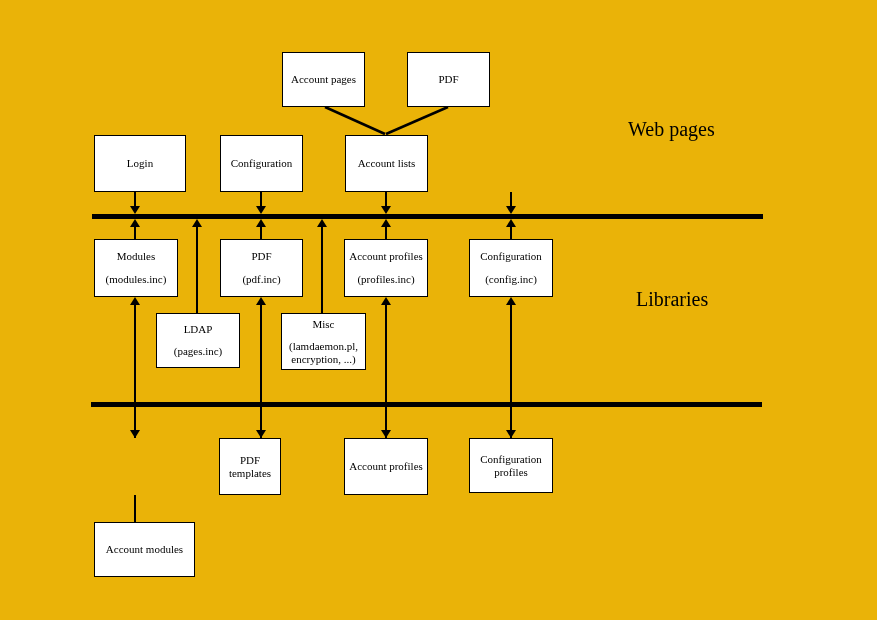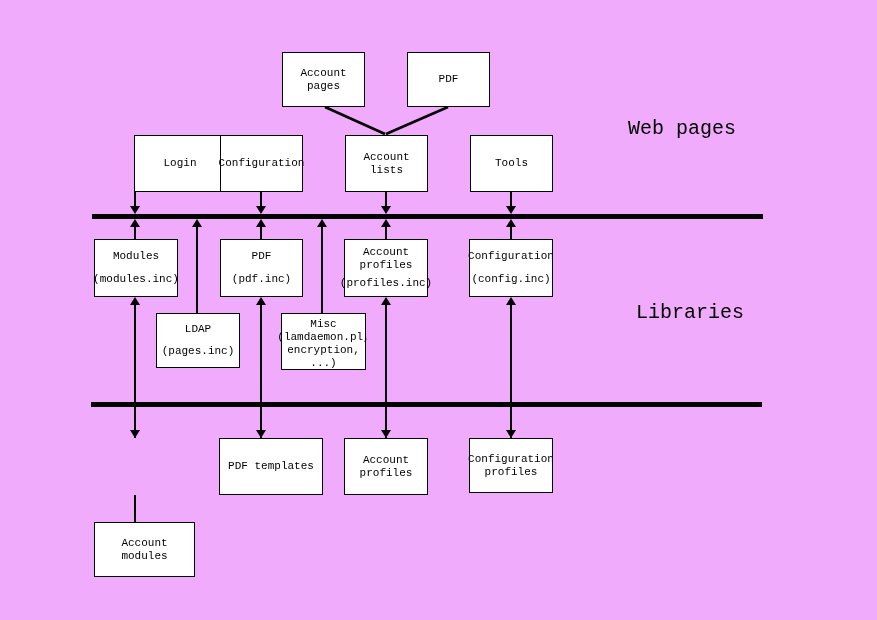--- a/index.html
+++ b/index.html
@@ -1,21 +1,21 @@
 <!DOCTYPE html>
 <html><head>
 <meta charset="utf-8">
 <style>
   html, body { margin: 0; padding: 0; background: #ffffff; }
   #canvas {
     position: relative;
     width: 877px;
     height: 620px;
-    background: #f0abfc;
-    font-family: Liberation Mono, monospace;
+    background: #eab308;
+    font-family: Liberation Serif, serif;
     color: #000000;
     overflow: hidden;
   }
   .box {
     position: absolute;
     box-sizing: border-box;
     border: 1px solid #000000;
     background: #ffffff;
     display: flex;
     align-items: center;
@@ -51,43 +51,43 @@
     position: absolute;
     font-size: 20px;
     line-height: 22px;
     white-space: nowrap;
   }
   .diag-svg { position: absolute; left: 0; top: 0; pointer-events: none; }
 
   
   #account-pages        { left: 282px; top: 52px;  width: 83px; height: 55px; }
   #pdf-page             { left: 407px; top: 52px;  width: 83px; height: 55px; }
-  #login                { left: 94px;  top: 135px; width: 92px; height: 57px; margin-left: 40px; }
+  #login                { left: 94px;  top: 135px; width: 92px; height: 57px; }
   #configuration-page   { left: 220px; top: 135px; width: 83px; height: 57px; }
   #account-lists        { left: 345px; top: 135px; width: 83px; height: 57px; }
   #tools                { left: 470px; top: 135px; width: 83px; height: 57px; }
   #modules-lib          { left: 94px;  top: 239px; width: 84px; height: 58px; }
   #pdf-lib              { left: 220px; top: 239px; width: 83px; height: 58px; }
   #account-profiles-lib { left: 344px; top: 239px; width: 84px; height: 58px; }
   #configuration-lib    { left: 469px; top: 239px; width: 84px; height: 58px; }
   #ldap-lib             { left: 156px; top: 313px; width: 84px; height: 55px; }
   #misc-lib             { left: 281px; top: 313px; width: 85px; height: 57px; }
   #base-module          { left: 94px;  top: 438px; width: 84px; height: 57px; }
-  #pdf-templates        { left: 219px; top: 438px; width: 104px; height: 57px; }
+  #pdf-templates        { left: 219px; top: 438px; width: 62px; height: 57px; }
   #account-profiles-files { left: 344px; top: 438px; width: 84px; height: 57px; }
   #configuration-profiles { left: 469px; top: 438px; width: 84px; height: 55px; }
   #account-modules      { left: 94px;  top: 522px; width: 101px; height: 55px; }
 
   
   #layer-line-1 { left: 92px; top: 214px; width: 671px; }
   #layer-line-2 { left: 91px; top: 402px; width: 671px; }
 
   
   #label-web-pages           { left: 628px; top: 118px; }
-  #label-libraries           { left: 636px; top: 302px; }
+  #label-libraries           { left: 636px; top: 288px; }
   #label-configuration-files { left: 594px; top: 484px; }
 </style>
 </head>
 <body>
 
 <div id="canvas">
 
   <svg class="diag-svg" width="877" height="620" viewBox="0 0 877 620">
     <line x1="325" y1="107" x2="385" y2="134" stroke="#000000" stroke-width="2.5"></line>
     <line x1="448" y1="107" x2="386" y2="134" stroke="#000000" stroke-width="2.5"></line>
@@ -101,23 +101,20 @@
   </div>
 
   <div class="box" id="login">
     <span>Login</span>
   </div>
   <div class="box" id="configuration-page">
     <span>Configuration</span>
   </div>
   <div class="box" id="account-lists">
     <span>Account lists</span>
-  </div>
-  <div class="box" id="tools">
-    <span>Tools</span>
   </div>
 
   <div class="layer-line" id="layer-line-1"></div>
 
   <div class="box twoline" id="modules-lib">
     <span>Modules</span>
     <span>(modules.inc)</span>
   </div>
   <div class="box twoline" id="pdf-lib">
     <span>PDF</span>

